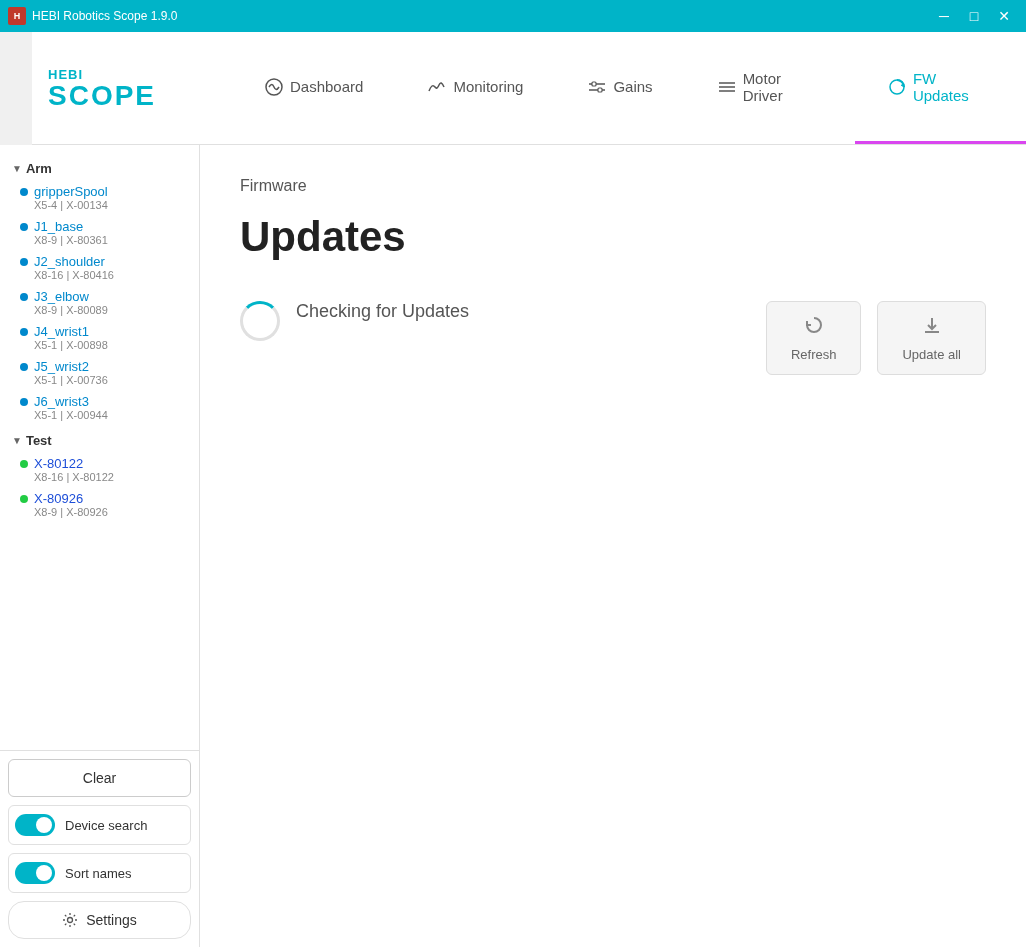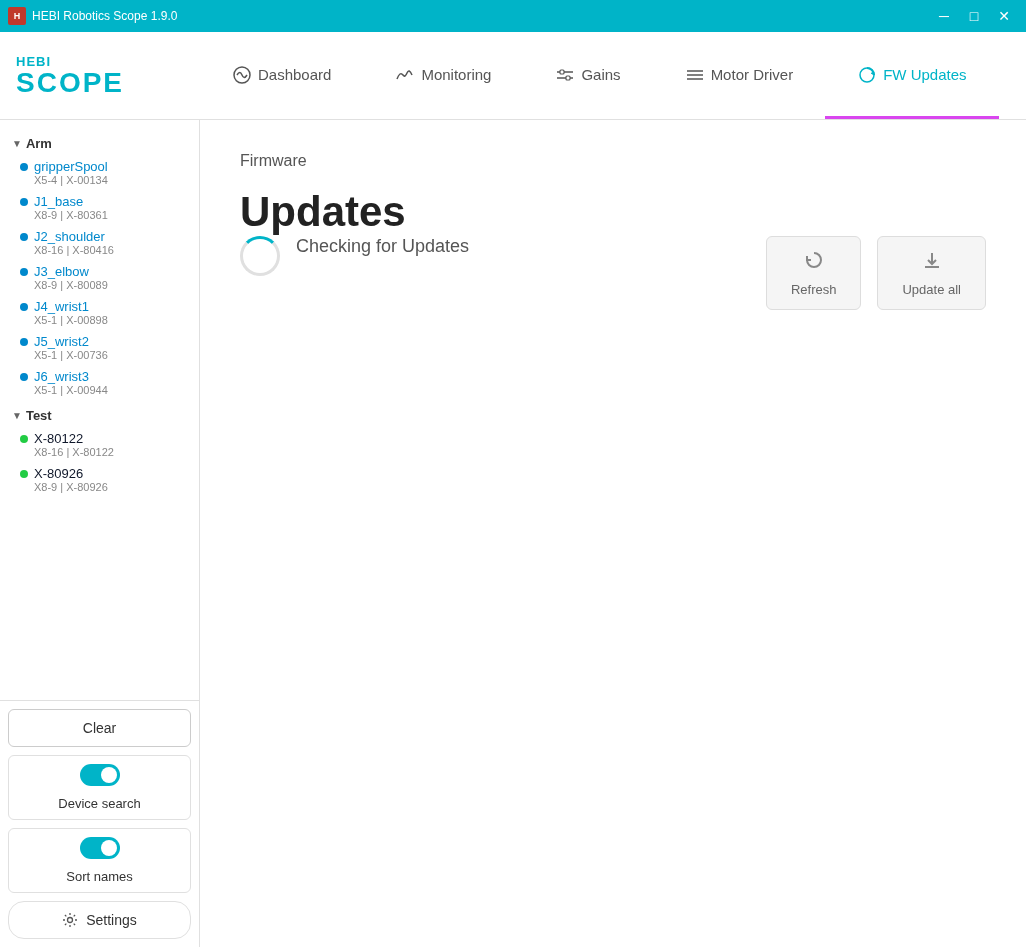--- a/index.html
+++ b/index.html
@@ -62,25 +62,26 @@
     .app-container {
       display: flex;
       flex-direction: column;
       flex: 1;
       overflow: hidden;
     }
 
     
     .topnav {
       background: white;
-      height: 88px;
+      height: 113px;
       display: flex;
       align-items: center;
       border-bottom: 1px solid #e0e0e0;
       flex-shrink: 0;
+      margin-left: 32px;
     }
     .logo-area {
       width: 200px;
       padding: 0 16px;
       flex-shrink: 0;
     }
     .logo-hebi {
       font-size: 13px;
       font-weight: 600;
       color: #00b4c8;
@@ -174,21 +175,21 @@
       border-radius: 50%;
       background: #0088cc;
       flex-shrink: 0;
     }
     .sidebar-item-sub {
       font-size: 11px;
       color: #888;
       padding-left: 14px;
     }
     .sidebar-item-name.green .dot { background: #22cc44; }
-    .sidebar-item-name.green { color: #0f172a; }
+    .sidebar-item-name.green { color: #1d4ed8; }
 
     .sidebar-bottom {
       padding: 8px;
       border-top: 1px solid #e0e0e0;
       display: flex;
       flex-direction: column;
       gap: 8px;
     }
     .clear-btn {
       width: 100%;
@@ -202,21 +203,20 @@
     }
 
     .toggle-row {
       display: flex;
       align-items: center;
       gap: 10px;
       padding: 8px 6px;
       background: white;
       border: 1px solid #e0e0e0;
       border-radius: 6px;
-      flex-direction: column;
     }
     .toggle-switch {
       position: relative;
       width: 40px;
       height: 22px;
       flex-shrink: 0;
     }
     .toggle-track {
       width: 40px;
       height: 22px;
@@ -266,20 +266,21 @@
     .fw-label {
       font-size: 16px;
       color: #555;
       font-weight: 400;
       margin-bottom: 18px;
     }
     .fw-title {
       font-size: 42px;
       font-weight: 700;
       color: #222;
+      margin-bottom: 40px;
     }
 
     .update-area {
       display: flex;
       align-items: flex-start;
       justify-content: space-between;
     }
     .checking-row {
       display: flex;
       align-items: flex-start;

